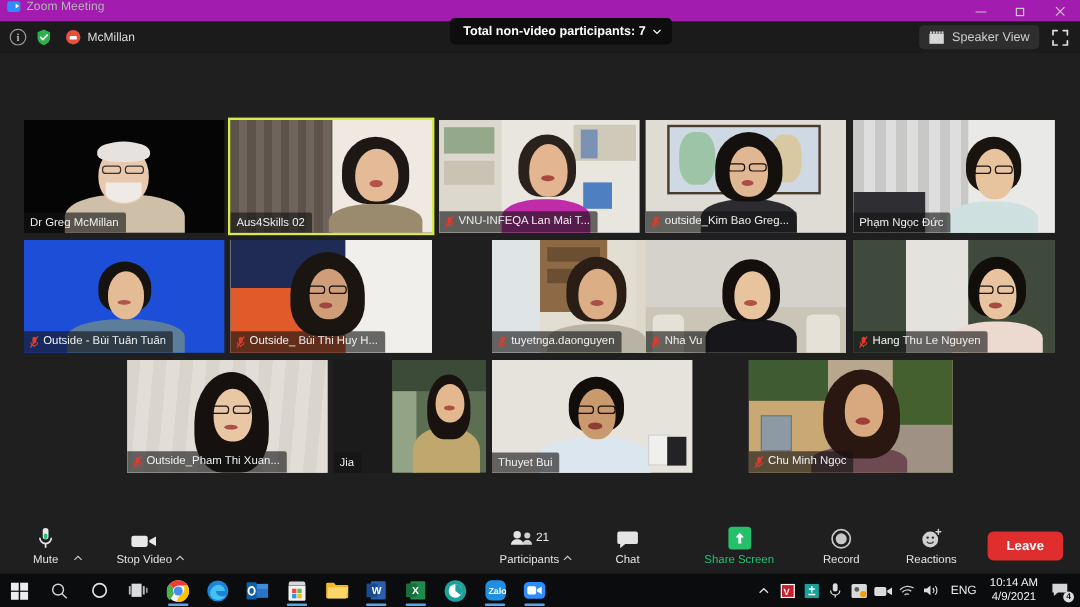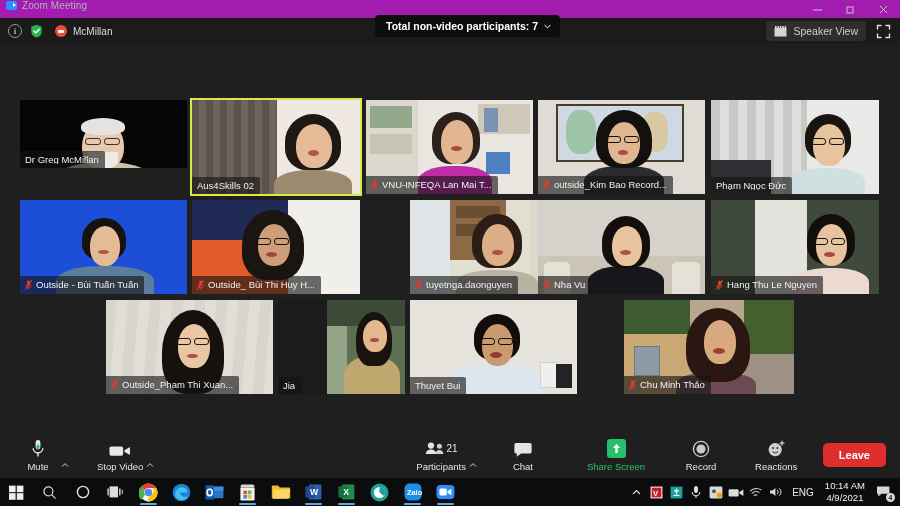--- a/index.html
+++ b/index.html
@@ -215,21 +215,21 @@
 
   <div class="nonvideo-pill">
     <span>Total non-video participants: 7</span>
     <svg class="chev-dn" viewBox="0 0 7 5">
       <path d="M.6 1 3.5 3.9 6.4 1" fill="none" stroke="#fff" stroke-width="1"></path>
     </svg>
   </div>
 
   <div class="grid">
 
-    <div class="tile" style="left:20px;top:56px;width:167px;height:68px;background:#050505;">
+    <div class="tile" style="left:20px;top:56px;width:167px;height:94px;background:#050505;">
       <div class="ph">
         <div class="body" style="left:34px;top:62px;width:100px;height:40px;background:#cdbfa8;"></div>
         <div class="face" style="left:62px;top:22px;width:42px;height:48px;background:#e8c9ad;"></div>
         <div class="hair" style="left:61px;top:18px;width:44px;height:17px;background:#e6e2df;"></div>
         <div style="position:absolute;left:68px;top:52px;width:30px;height:17px;background:#efeae6;border-radius:0 0 50% 50%;"></div>
         <div class="glasses" style="left:65px;top:38px;width:16px;"></div>
         <div class="glasses" style="left:84px;top:38px;width:16px;"></div>
       </div>
       <div class="namebar">
         <span class="nm">Dr Greg McMillan</span>
@@ -286,21 +286,21 @@
         <div class="glasses" style="left:86px;top:36px;width:15px;border-color:#15100d;border-width:1.6px;"></div>
         <div style="position:absolute;left:80px;top:50px;width:10px;height:5px;background:#ad4c44;border-radius:50%;"></div>
       </div>
       <div class="namebar">
         <svg class="mic-muted" viewBox="0 0 7 10">
           <rect x="2" y="0.6" width="3.2" height="5.6" rx="1.6" fill="#e03b2f"></rect>
           <path d="M.8 5.2a2.7 2.7 0 0 0 5.4 0" fill="none" stroke="#e03b2f" stroke-width=".9"></path>
           <line x1="3.5" y1="7.6" x2="3.5" y2="9.3" stroke="#e03b2f" stroke-width=".9"></line>
           <line x1="0.4" y1="9.6" x2="6.6" y2="0.3" stroke="#e03b2f" stroke-width="1.1"></line>
         </svg>
-        <span class="nm">outside_Kim Bao Record...</span>
+        <span class="nm">outside_Kim Bao Greg...</span>
       </div>
     </div>
 
     <div class="tile" style="left:711px;top:56px;width:168px;height:94px;background:#d9d9d7;">
       <div class="ph">
         <div style="position:absolute;left:0;top:0;width:96px;height:94px;background:repeating-linear-gradient(90deg,#c8c8c6 0 9px,#dedede 9px 18px);"></div>
         <div style="position:absolute;left:96px;top:0;width:72px;height:94px;background:#e9e9e7;"></div>
         <div style="position:absolute;left:0;top:60px;width:60px;height:34px;background:#2f2f33;"></div>
         <div class="body" style="left:78px;top:68px;width:76px;height:30px;background:#cfe0e0;"></div>
         <div class="hair" style="left:94px;top:14px;width:46px;height:46px;background:#19140f;"></div>
@@ -483,21 +483,21 @@
         <div class="face" style="left:80px;top:20px;width:32px;height:44px;background:#d8a87e;"></div>
         <div style="position:absolute;left:89px;top:48px;width:12px;height:6px;background:#9c4038;border-radius:50%;"></div>
       </div>
       <div class="namebar">
         <svg class="mic-muted" viewBox="0 0 7 10">
           <rect x="2" y="0.6" width="3.2" height="5.6" rx="1.6" fill="#e03b2f"></rect>
           <path d="M.8 5.2a2.7 2.7 0 0 0 5.4 0" fill="none" stroke="#e03b2f" stroke-width=".9"></path>
           <line x1="3.5" y1="7.6" x2="3.5" y2="9.3" stroke="#e03b2f" stroke-width=".9"></line>
           <line x1="0.4" y1="9.6" x2="6.6" y2="0.3" stroke="#e03b2f" stroke-width="1.1"></line>
         </svg>
-        <span class="nm">Chu Minh Thảo</span>
+        <span class="nm">Chu Minh Ngọc</span>
       </div>
     </div>
   </div>
 
   <div class="toolbar">
 
     <div class="tb-group" style="margin-left:18px;">
       <div class="tb-item">
         <div class="tb-ico">
           <svg width="14" height="19" viewBox="0 0 14 19">

